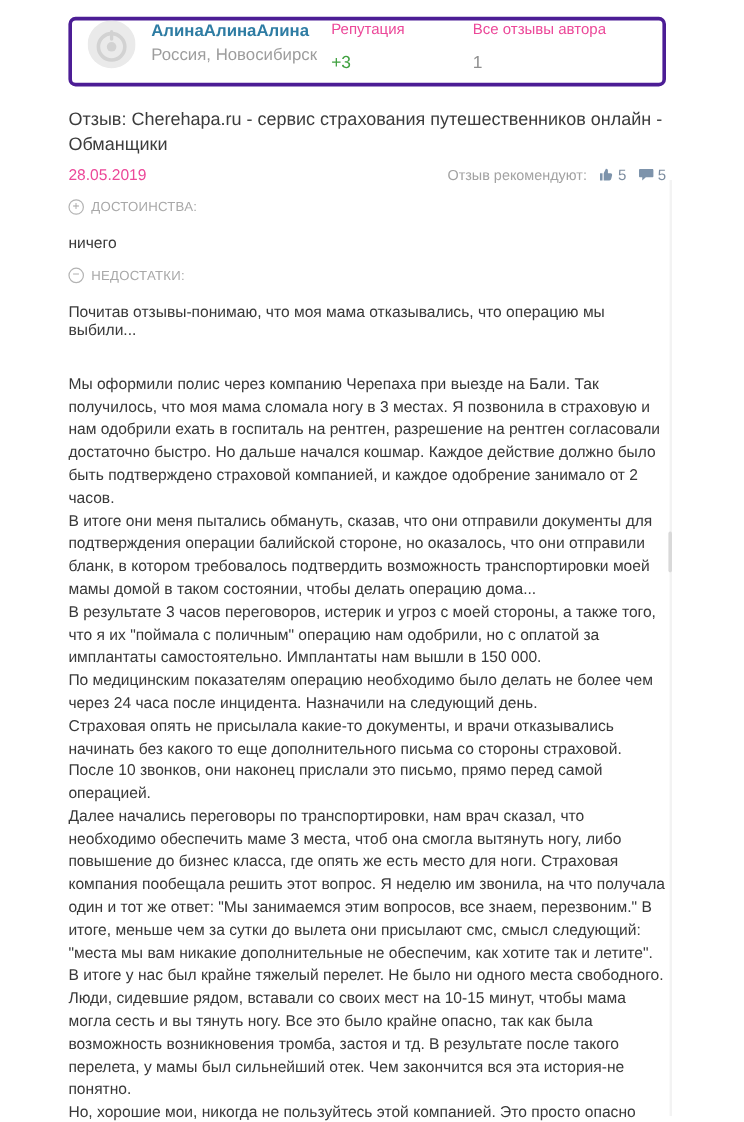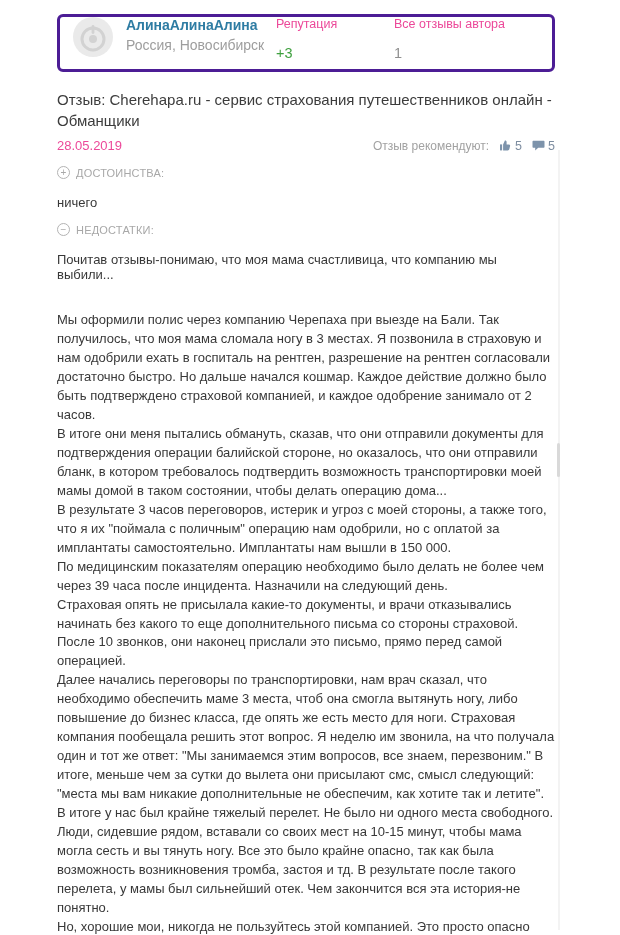--- a/index.html
+++ b/index.html
@@ -111,28 +111,28 @@
       <span>ДОСТОИНСТВА:</span>
     </div>
     <div class="pc-value">ничего</div>
   </div>
 
   <div>
     <div class="pc-head">
       <span class="pc-icon">−</span>
       <span>НЕДОСТАТКИ:</span>
     </div>
-    <div class="pc-value">Почитав отзывы-понимаю, что моя мама счастливица, что компанию мы выбили...</div>
+    <div class="pc-value">Почитав отзывы-понимаю, что моя мама отказывались, что операцию мы выбили...</div>
   </div>
 
   <div class="review-body" id="review-body">
       <div class="para">Мы оформили полис через компанию Черепаха при выезде на Бали. Так получилось, что моя мама сломала ногу в 3 местах. Я позвонила в страховую и нам одобрили ехать в госпиталь на рентген, разрешение на рентген согласовали достаточно быстро. Но дальше начался кошмар. Каждое действие должно было быть подтверждено страховой компанией, и каждое одобрение занимало от 2 часов.</div>
       <div class="para">В итоге они меня пытались обмануть, сказав, что они отправили документы для подтверждения операции балийской стороне, но оказалось, что они отправили бланк, в котором требовалось подтвердить возможность транспортировки моей мамы домой в таком состоянии, чтобы делать операцию дома...</div>
       <div class="para">В результате 3 часов переговоров, истерик и угроз с моей стороны, а также того, что я их "поймала с поличным" операцию нам одобрили, но с оплатой за имплантаты самостоятельно. Имплантаты нам вышли в 150 000.</div>
-      <div class="para">По медицинским показателям операцию необходимо было делать не более чем через 39 часа после инцидента. Назначили на следующий день.</div>
+      <div class="para">По медицинским показателям операцию необходимо было делать не более чем через 24 часа после инцидента. Назначили на следующий день.</div>
       <div class="para">Страховая опять не присылала какие-то документы, и врачи отказывались начинать без какого то еще дополнительного письма со стороны страховой.</div>
       <div class="para">После 10 звонков, они наконец прислали это письмо, прямо перед самой операцией.</div>
       <div class="para">Далее начались переговоры по транспортировки, нам врач сказал, что необходимо обеспечить маме 3 места, чтоб она смогла вытянуть ногу, либо повышение до бизнес класса, где опять же есть место для ноги. Страховая компания пообещала решить этот вопрос. Я неделю им звонила, на что получала один и тот же ответ: "Мы занимаемся этим вопросов, все знаем, перезвоним." В итоге, меньше чем за сутки до вылета они присылают смс, смысл следующий: "места мы вам никакие дополнительные не обеспечим, как хотите так и летите".</div>
       <div class="para">В итоге у нас был крайне тяжелый перелет. Не было ни одного места свободного. Люди, сидевшие рядом, вставали со своих мест на 10-15 минут, чтобы мама могла сесть и вы тянуть ногу. Все это было крайне опасно, так как была возможность возникновения тромба, застоя и тд. В результате после такого перелета, у мамы был сильнейший отек. Чем закончится вся эта история-не понятно.</div>
       <div class="para">Но, хорошие мои, никогда не пользуйтесь этой компанией. Это просто опасно для жизни.</div>
     </div>
 
   <div class="details" id="details-rows">
       <div class="drow">
         <span class="dlabel">Год посещения:</span>

